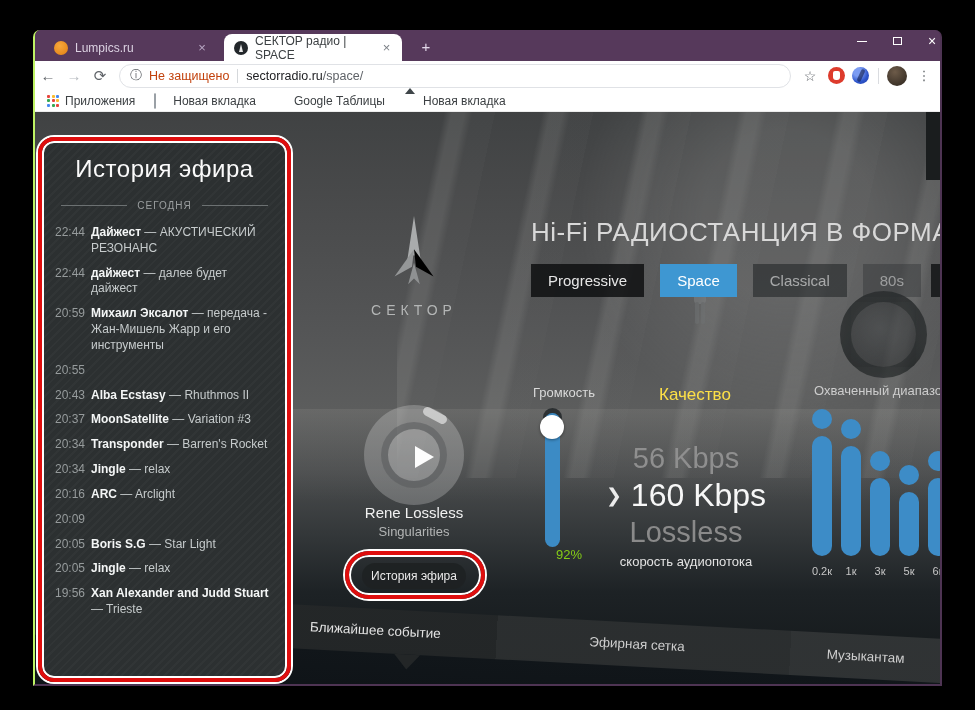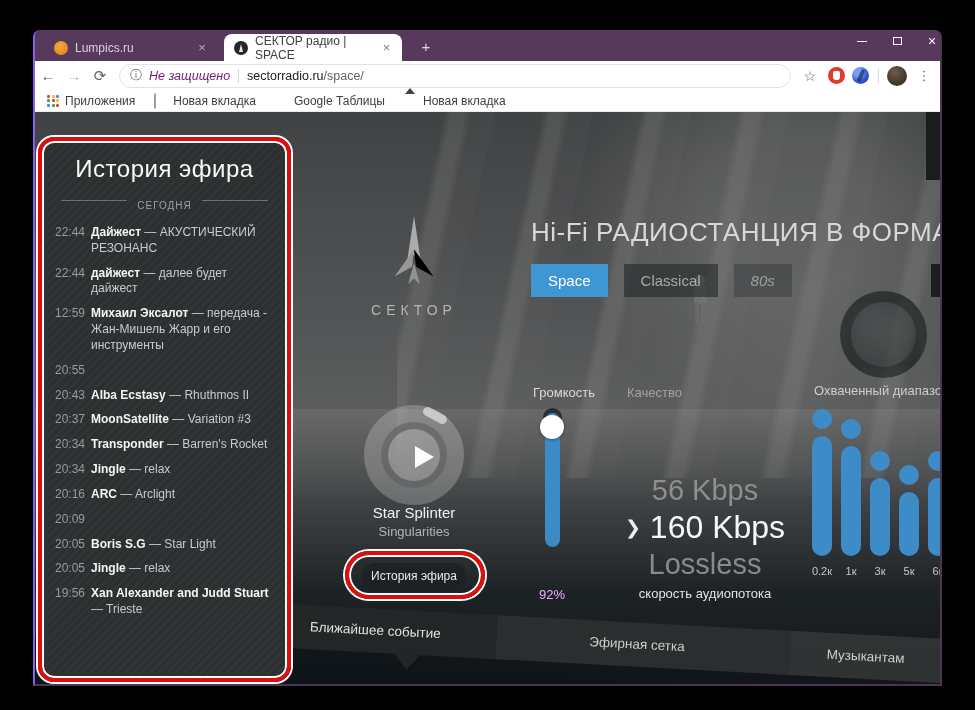--- a/index.html
+++ b/index.html
@@ -1,21 +1,21 @@
 <!DOCTYPE html>
 <html><head>
 <meta charset="utf-8">
 <style>
   html,body{margin:0;padding:0;background:#000;}
   *{box-sizing:border-box;font-family:"Liberation Sans",sans-serif;}
   #stage{position:relative;width:975px;height:710px;background:#000;overflow:hidden;}
 
   
   #window{position:absolute;left:33px;top:30px;width:909px;height:656px;
-    background:#56395b;border-left:2px solid #8b5cf6;border-right:2px solid #4e3453;
+    background:#56395b;border-left:2px solid #bef264;border-right:2px solid #4e3453;
     border-bottom:2px solid #4e3453;border-radius:7px 7px 0 0;}
 
   
   #titlebar{position:relative;height:31px;background:#56395b;border-radius:6px 6px 0 0;}
   .tab{position:absolute;bottom:0;height:27px;display:flex;align-items:center;font-size:12px;}
   #tab-inactive{left:7px;width:176px;color:#dcd2e2;padding:0 8px 0 12px;}
   #tab-inactive .tab-title{flex:1;overflow:hidden;white-space:nowrap;}
   #tab-active{left:189px;width:178px;background:#fff;border-radius:8px 8px 0 0;color:#3c4043;padding:0 8px 0 10px;}
   .fav{width:14px;height:14px;border-radius:50%;margin-right:7px;flex:0 0 auto;position:relative;}
   .fav-orange{background:radial-gradient(circle at 40% 35%,#f7a83c,#e07f12);}
@@ -31,21 +31,21 @@
   #btn-min i{display:block;width:10px;height:1px;background:#fff;}
   #btn-max i{display:block;width:9px;height:8px;border:1px solid #fff;}
 
   
   #toolbar{position:relative;height:29px;background:#fff;display:flex;align-items:center;}
   .nav-ic{width:26px;text-align:center;font-size:15px;color:#5f6368;}
   #fwd-icon{color:#b6babf;}
   #omnibox{position:relative;margin-left:6px;width:672px;height:24px;border:1px solid #e0e2e6;
     border-radius:13px;display:flex;align-items:center;padding:0 10px;font-size:12.5px;background:#fff;}
   #info-icon{color:#5f6368;font-size:12px;margin-right:7px;}
-  #security-label{color:#701a75;font-style:italic;}
+  #security-label{color:#c2410c;}
   .omni-sep{width:1px;height:14px;background:#d5d8db;margin:0 8px;}
   #url-host{color:#202124;}
   #url-path{color:#5f6368;}
   #star-icon{margin-left:8px;font-size:14px;color:#5f6368;width:22px;text-align:center;}
   .ext{width:17px;height:17px;border-radius:50%;margin-left:7px;position:relative;}
   #ext-red{background:#dd3b2c;}
   #ext-red:after{content:"";position:absolute;left:5px;top:4px;width:7px;height:9px;background:#fff;border-radius:2px 2px 3px 3px;}
   #ext-blue{background:radial-gradient(circle at 35% 30%,#7c9cf2 0 25%,#2f56cc 60%,#1b3ba4 100%);}
   #ext-blue:after{content:"";position:absolute;left:7px;top:2px;width:4px;height:13px;background:rgba(10,20,60,.55);border-radius:2px;transform:rotate(25deg);}
   .tb-sep{width:1px;height:16px;background:#dadce0;margin-left:9px;}
@@ -95,21 +95,21 @@
   #logo{position:absolute;left:330px;top:104px;width:98px;text-align:center;z-index:3;}
   #logo-text{margin-top:4px;font-size:14px;letter-spacing:5px;color:#b4b6b6;}
 
   
   #headline{position:absolute;left:496px;top:105px;z-index:3;font-size:26px;font-weight:300;
     color:#d8d8d8;white-space:nowrap;letter-spacing:.5px;}
   #format-tabs{position:absolute;left:496px;top:152px;display:flex;gap:16px;z-index:3;}
   .ftab{height:33px;line-height:33px;padding:0 17px;font-size:15px;color:#e6e6e6;background:rgba(12,14,15,.82);}
   .ftab.active{background:#3e97d2;color:#fff;}
   .ftab.dim1{background:rgba(30,33,34,.55);color:rgba(255,255,255,.55);}
-  .ftab.dim2{background:rgba(42,46,47,.38);color:rgba(255,255,255,.45);font-style:italic;}
+  .ftab.dim2{background:rgba(42,46,47,.38);color:rgba(255,255,255,.45);}
   .ftab-partial{position:absolute;left:896px;top:152px;width:13px;height:33px;background:rgba(14,16,17,.8);z-index:3;}
 
   
   #play-btn{position:absolute;left:329px;top:293px;width:100px;height:100px;border-radius:50%;
     background:rgba(235,235,235,.25);z-index:3;}
   #play-inner{position:absolute;left:17px;top:17px;width:66px;height:66px;border-radius:50%;
     border:7px solid rgba(55,58,60,.45);background:rgba(255,255,255,.16);}
   #play-tri{position:absolute;left:27px;top:17px;width:0;height:0;
     border-top:11px solid transparent;border-bottom:11px solid transparent;border-left:19px solid #fdfdfd;}
   #play-arc{position:absolute;left:58px;top:6px;width:26px;height:9px;border-radius:5px;
@@ -120,25 +120,25 @@
     font-size:13px;color:#b3b5b5;z-index:3;}
   #history-btn{position:absolute;left:327px;top:451px;width:104px;height:26px;border-radius:13px;
     background:rgba(30,33,34,.9);color:#e9e9e9;font-size:12px;text-align:center;line-height:26px;z-index:6;}
 
   
   #vol-label{position:absolute;left:489px;top:273px;width:80px;text-align:center;font-size:13px;color:#dadada;z-index:3;}
   #vol-track{position:absolute;left:510px;top:301px;width:15px;height:134px;border-radius:8px;background:#3c8bc5;z-index:3;}
   #vol-cap{position:absolute;left:508px;top:296px;width:19px;height:19px;border-radius:50%;background:#2c3032;z-index:3;}
   #vol-knob{position:absolute;left:505px;top:303px;width:24px;height:24px;border-radius:50%;background:#fff;
     box-shadow:0 1px 3px rgba(0,0,0,.4);z-index:4;}
-  #vol-value{position:absolute;left:487px;top:435px;width:60px;text-align:center;font-size:13px;color:#f0abfc;z-index:3;margin-top:40px;}
-
-  
-  #q-label{position:absolute;left:592px;top:273px;width:140px;font-size:13px;color:#a3a3a3;z-index:3;}
-  .q-line{position:absolute;left:555px;width:230px;text-align:center;z-index:3;font-weight:300;margin-top:32px;}
+  #vol-value{position:absolute;left:487px;top:435px;width:60px;text-align:right;font-size:13px;color:#84cc16;z-index:3;}
+
+  
+  #q-label{position:absolute;left:624px;top:273px;width:140px;font-size:17px;color:#fde047;z-index:3;}
+  .q-line{position:absolute;left:536px;width:230px;text-align:center;z-index:3;font-weight:300;}
   #q-opt0{top:330px;font-size:29px;color:#8f8f8f;}
   #q-opt1{top:365px;font-size:32px;color:#f7f7f7;font-weight:400;}
   #q-opt1 .chev{font-size:19px;color:#ececec;vertical-align:4px;margin-right:9px;}
   #q-opt2{top:404px;font-size:29px;color:#8a8a8a;}
   #q-caption{top:442px;font-size:13px;color:#e2e2e2;font-weight:400;}
 
   
   #range-label{position:absolute;left:779px;top:271px;font-size:13px;color:#cdcdcd;white-space:nowrap;z-index:3;}
   .eq-band{position:absolute;bottom:128px;width:20px;height:150px;z-index:3;}
   .eq-cap{position:absolute;bottom:0;left:0;width:20px;border-radius:10px;background:#3d8cc7;}
@@ -155,21 +155,21 @@
   #btab1{left:634px;}
   #btab2{left:863px;}
   #bar-tri{position:absolute;left:392px;top:44px;width:0;height:0;
     border-left:13px solid transparent;border-right:13px solid transparent;border-top:15px solid rgba(36,39,40,.94);}
 
   
   #panel{position:absolute;left:8px;top:30px;width:243px;height:535px;z-index:6;
     border-radius:12px;background:#2c3031;overflow:hidden;
     background-image:repeating-linear-gradient(135deg,rgba(255,255,255,.025) 0 2px,transparent 2px 6px);}
   #panel-title{margin-top:13px;text-align:center;font-size:24px;font-weight:400;color:#fafafa;letter-spacing:.5px;}
-  #day-row{display:flex;align-items:flex-start;margin:17px 18px 12px 18px;gap:10px;}
+  #day-row{display:flex;align-items:center;margin:17px 18px 12px 18px;gap:10px;}
   #day-row .line{flex:1;height:1px;background:#6c7172;}
   #day-label{font-size:10px;color:#9b9fa0;letter-spacing:1px;text-transform:uppercase;}
   #history-list{padding:2px 10px 0 12px;}
   .h-row{display:flex;margin-bottom:9px;font-size:12px;line-height:1.32;}
   .h-time{flex:0 0 36px;color:#969b9c;}
   .h-text{flex:1;color:#c6cbcc;}
   .h-artist{color:#f4f6f6;font-weight:bold;}
 
   
   .annot{position:absolute;border:4px solid #df0e0e;z-index:10;pointer-events:none;
@@ -273,33 +273,34 @@
 
 8"></polygon>
           <polygon points="22,34 2,62 20,52" fill="#959798"></polygon>
           <polygon points="22,48 28,70 22,64 16,70" fill="#8f9192"></polygon>
         </svg>
         <div id="logo-text">СЕКТОР</div>
       </div>
 
       <div id="headline">Hi-Fi РАДИОСТАНЦИЯ В ФОРМАТАХ (</div>
       <div id="format-tabs">
+          <div class="ftab">Progressive</div>
           <div class="ftab active">Space</div>
           <div class="ftab dim1">Classical</div>
           <div class="ftab dim2">80s</div>
         </div>
       <div class="ftab-partial"></div>
 
       <div id="play-btn">
         <div id="play-inner">
           <div id="play-tri"></div>
         </div>
         <div id="play-arc"></div>
       </div>
-      <div id="np-artist">Star Splinter</div>
+      <div id="np-artist">Rene Lossless</div>
       <div id="np-track">Singularities</div>
       <div id="history-btn">История эфира</div>
 
       <div id="vol-label">Громкость</div>
       <div id="vol-cap"></div>
       <div id="vol-track"></div>
       <div id="vol-knob"></div>
       <div id="vol-value">92%</div>
 
       <div id="q-label">Качество</div>
@@ -333,21 +334,21 @@
     <span class="h-text"><span class="h-artist">Дайжест</span><span class="h-title"> — АКУСТИЧЕСКИЙ РЕЗОНАНС</span></span>
   </div>
 
   <div class="h-row">
     <span class="h-time">22:44</span>
     <span class="h-text"><span class="h-artist">дайжест</span><span class="h-title"> — далее будет дайжест</span></span>
   </div>
 
 
   <div class="h-row">
-    <span class="h-time">12:59</span>
+    <span class="h-time">20:59</span>
     <span class="h-text"><span class="h-artist">Михаил Эксалот</span><span class="h-title"> — передача - Жан-Мишель Жарр и его инструменты</span></span>
   </div>
 
   <div class="h-row">
     <span class="h-time">20:55</span>
   </div>
 
   <div class="h-row">
     <span class="h-time">20:43</span>
     <span class="h-text"><span class="h-artist">Alba Ecstasy</span><span class="h-title"> — Rhuthmos II</span></span>

